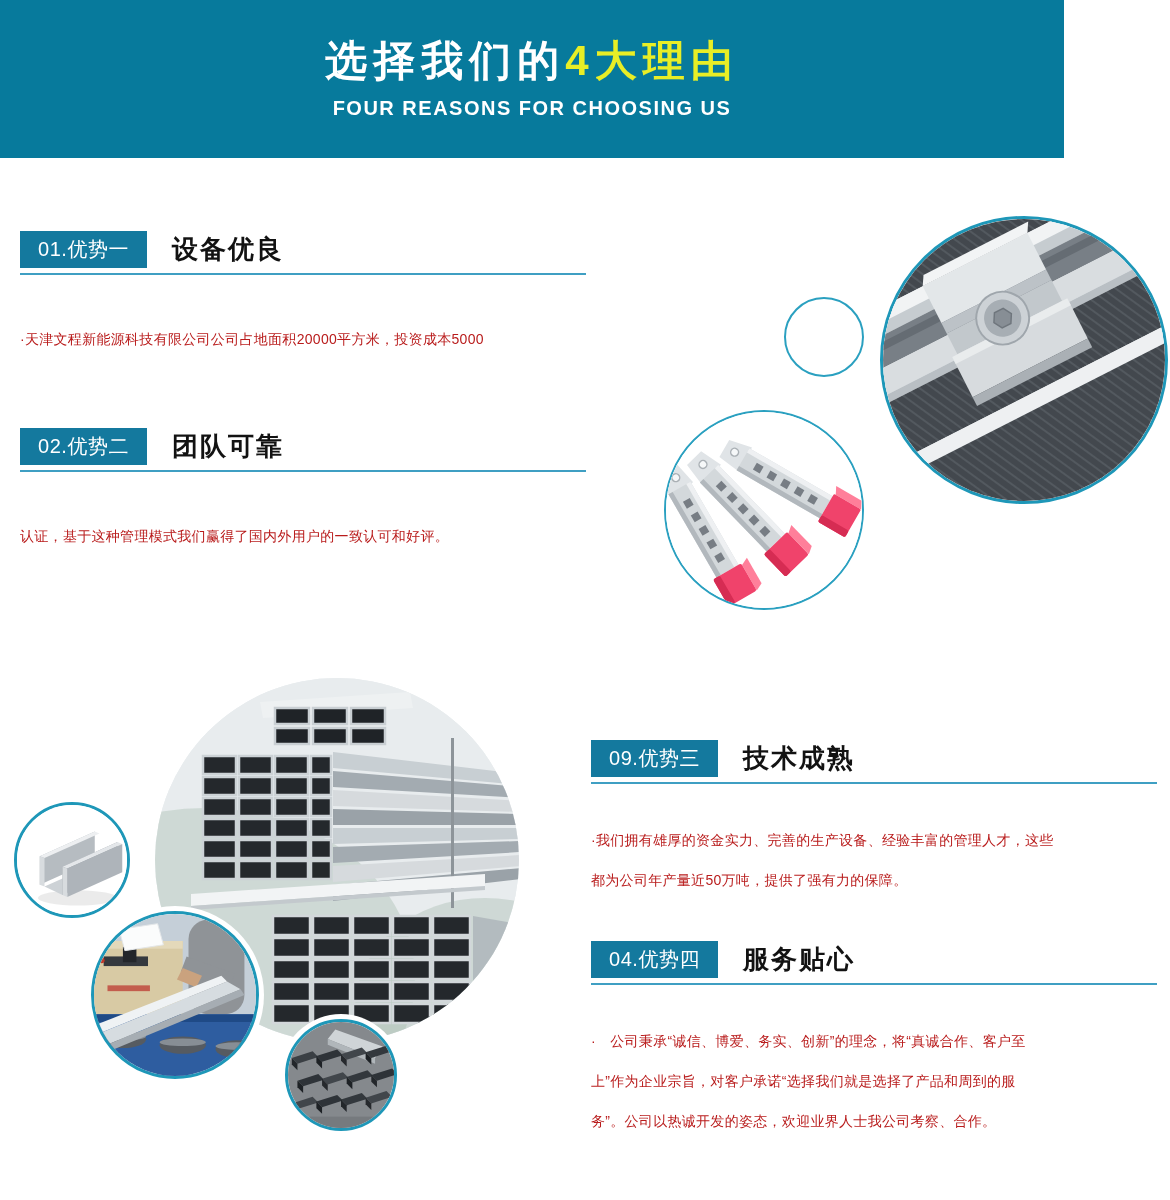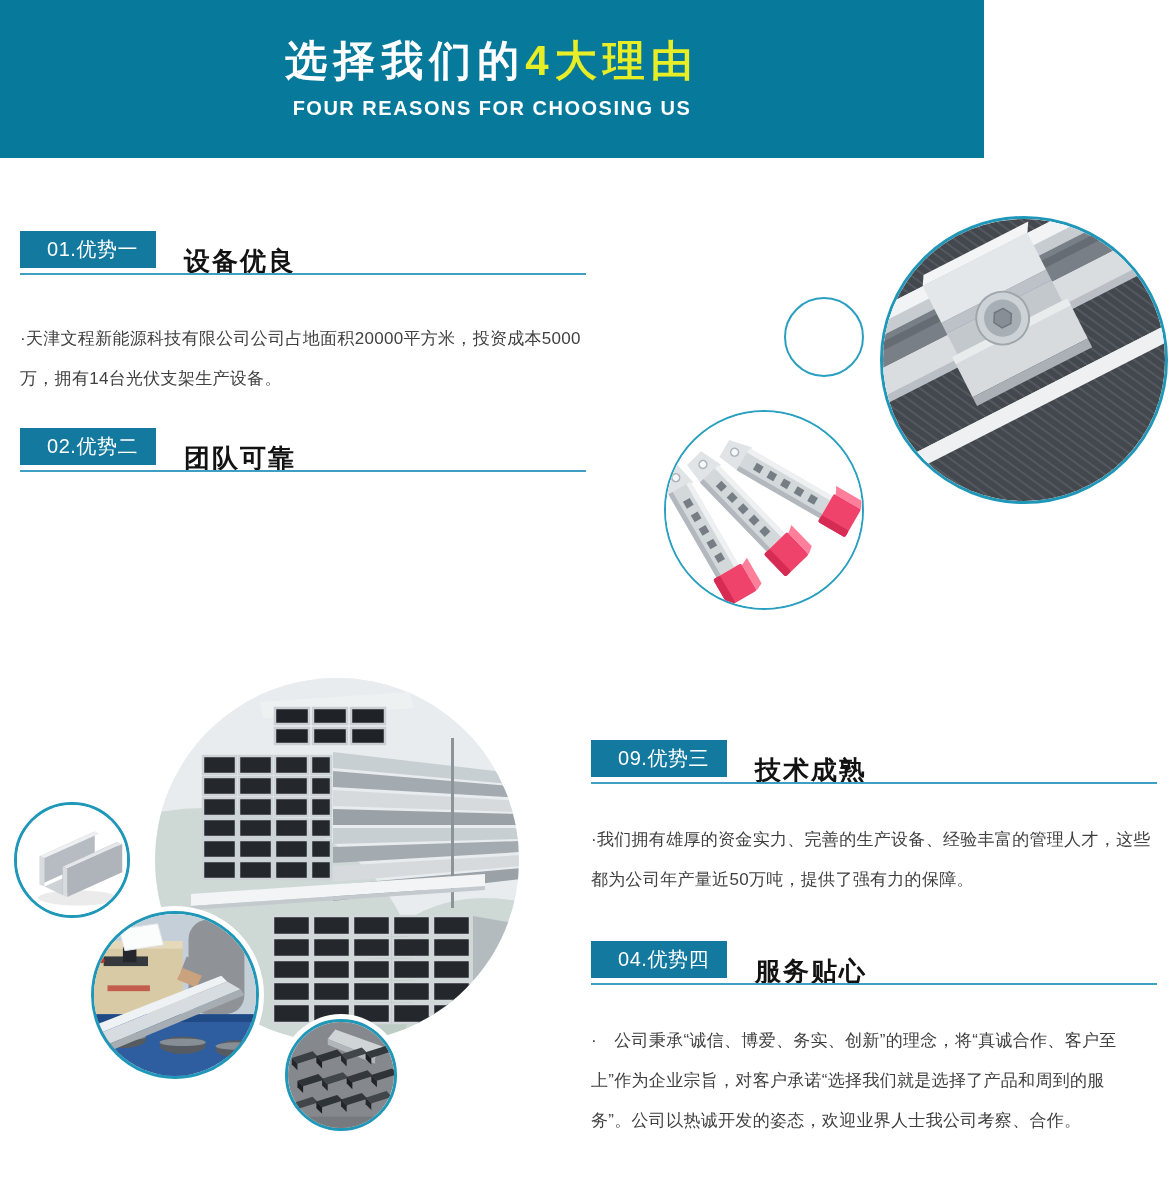--- a/index.html
+++ b/index.html
@@ -1,40 +1,40 @@
 <!DOCTYPE html>
 <html><head>
 <meta charset="utf-8">
 <style>
   html,body{margin:0;padding:0;background:#ffffff;}
   .canvas{position:relative;width:1170px;height:1200px;background:#ffffff;overflow:hidden;
           font-family:"Liberation Sans","DejaVu Sans",sans-serif;}
 
   
-  .banner{position:absolute;left:0;top:0;width:984px;height:158px;background:#077a9c;
+  .banner{position:absolute;left:0;top:0;width:1064px;height:158px;background:#077a9c;
           display:flex;flex-direction:column;align-items:center;justify-content:center;}
   .banner-title{font-size:42px;font-weight:bold;color:#ffffff;letter-spacing:6px;line-height:1;}
   .banner-title .hl{color:#e8ee26;}
   .banner-sub{margin-top:16px;font-size:20px;font-weight:bold;color:#ffffff;letter-spacing:1.5px;line-height:1;text-align:center;}
 
   
   .adv{position:absolute;width:600px;height:210px;}
   #s1{left:20px;top:231px;}
   #s2{left:20px;top:428px;}
   #s3{left:591px;top:740px;}
   #s4{left:591px;top:941px;}
   .badge{position:absolute;left:0;top:0;width:127px;height:37px;background:#14799e;color:#ffffff;
-         font-size:20px;display:flex;align-items:center;justify-content:center;letter-spacing:0.5px;padding-left:9px;}
-  .sec-title{position:absolute;left:152px;top:0;height:37px;line-height:37px;margin:12px;
+         font-size:20px;display:flex;align-items:center;justify-content:center;letter-spacing:0.5px;}
+  .sec-title{position:absolute;left:152px;top:0;height:37px;line-height:37px;margin:0;
              font-size:26px;font-weight:bold;color:#121212;letter-spacing:2px;}
   .rule{position:absolute;left:0;top:42px;width:566px;height:0;border-bottom:2px solid #3f9fc3;}
   .body{position:absolute;left:0;width:600px;margin:0;}
   #s1 .body,#s2 .body{top:88px;}
   #s3 .body,#s4 .body{top:80px;}
-  .bline{height:40px;line-height:40px;font-size:17px;color:#404040;white-space:nowrap;letter-spacing:0.3px;}
+  .bline{height:40px;line-height:40px;font-size:14px;color:#b91c1c;white-space:nowrap;letter-spacing:0.3px;}
 
   
   .circle{position:absolute;border-radius:50%;overflow:hidden;box-sizing:border-box;background:#fff;}
   .circle svg{display:block;width:100%;height:100%;}
   #clamp-circle{left:880px;top:216px;width:288px;height:288px;border:3px solid #1e97b8;z-index:2;}
   #placeholder-circle{left:784px;top:297px;width:80px;height:80px;border:2px solid #2aa0c0;background:#ffffff;z-index:2;}
   #rails-circle{left:664px;top:410px;width:200px;height:200px;border:2px solid #2aa0c0;z-index:2;}
   #channels-circle{left:155px;top:678px;width:364px;height:364px;z-index:1;background:#e8ecee;}
   #uchannel-circle{left:14px;top:802px;width:116px;height:116px;border:3px solid #1e97b8;z-index:2;}
   #bender-circle{left:91px;top:911px;width:168px;height:168px;border:3px solid #1e97b8;
@@ -53,29 +53,29 @@
     </div>
     <div class="banner-sub">FOUR REASONS FOR CHOOSING US</div>
   </header>
 
   <section class="adv" id="s1">
     <div class="badge">01.优势一</div>
     <h2 class="sec-title">设备优良</h2>
     <div class="rule"></div>
     <div class="body">
       <div class="bline">·天津文程新能源科技有限公司公司占地面积20000平方米，投资成本5000</div>
-      <div class="bline">万，拥有14台光伏支架生产设备。</div>
     </div>
   </section>
 
   <section class="adv" id="s2">
     <div class="badge">02.优势二</div>
     <h2 class="sec-title">团队可靠</h2>
     <div class="rule"></div>
     <div class="body">
+      <div class="bline">认证，基于这种管理模式我们赢得了国内外用户的一致认可和好评。</div>
     </div>
   </section>
 
   <section class="adv" id="s3">
     <div class="badge">09.优势三</div>
     <h2 class="sec-title">技术成熟</h2>
     <div class="rule"></div>
     <div class="body">
       <div class="bline">·我们拥有雄厚的资金实力、完善的生产设备、经验丰富的管理人才，这些</div>
       <div class="bline">都为公司年产量近50万吨，提供了强有力的保障。</div>

